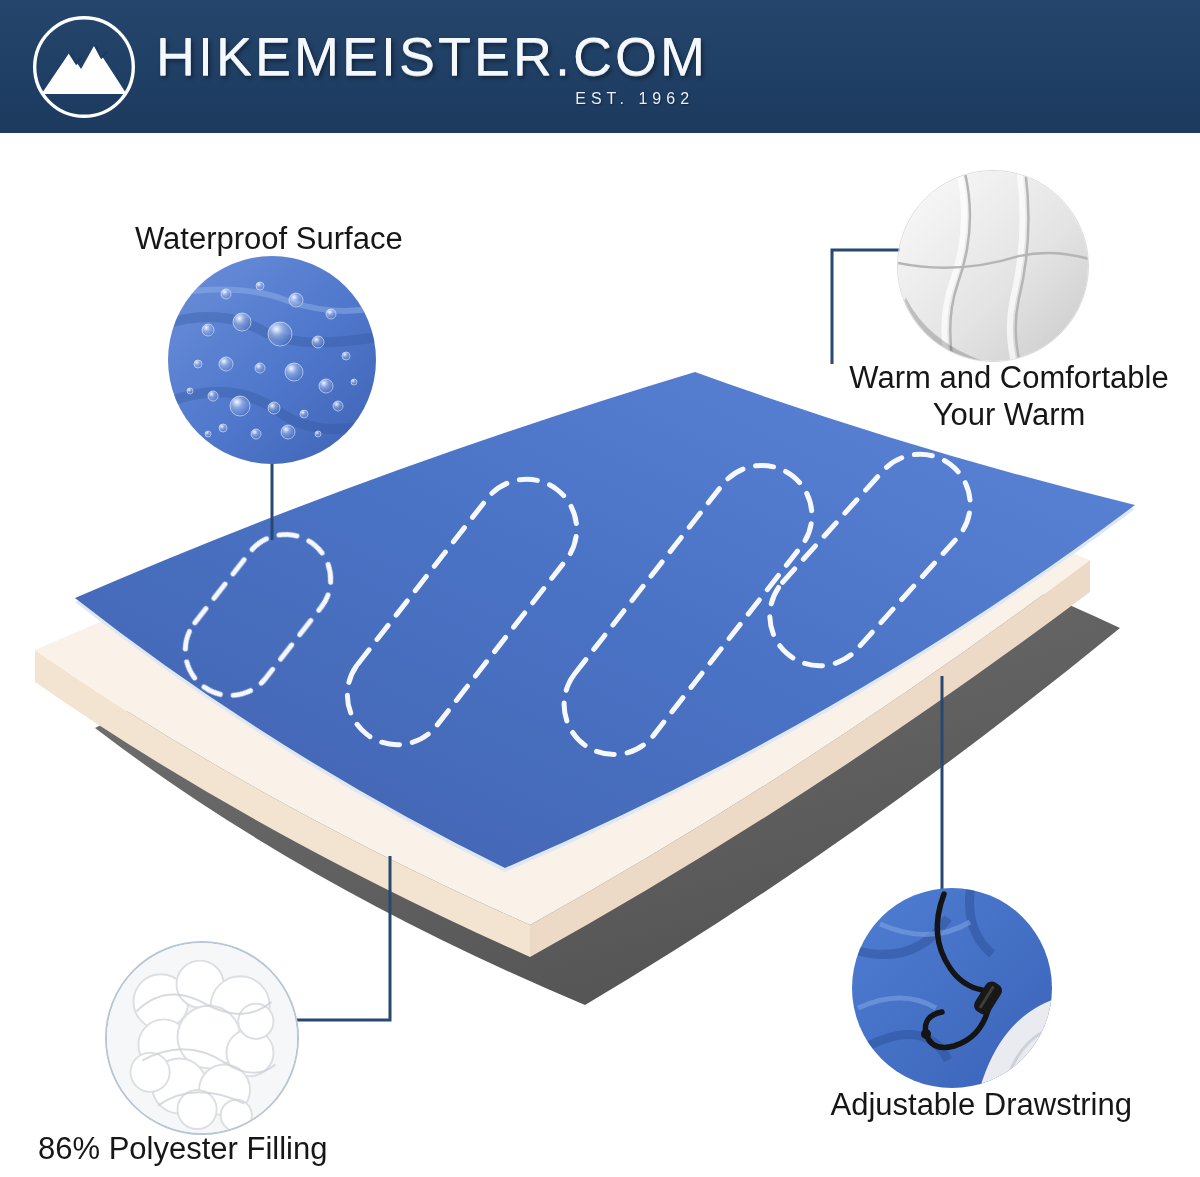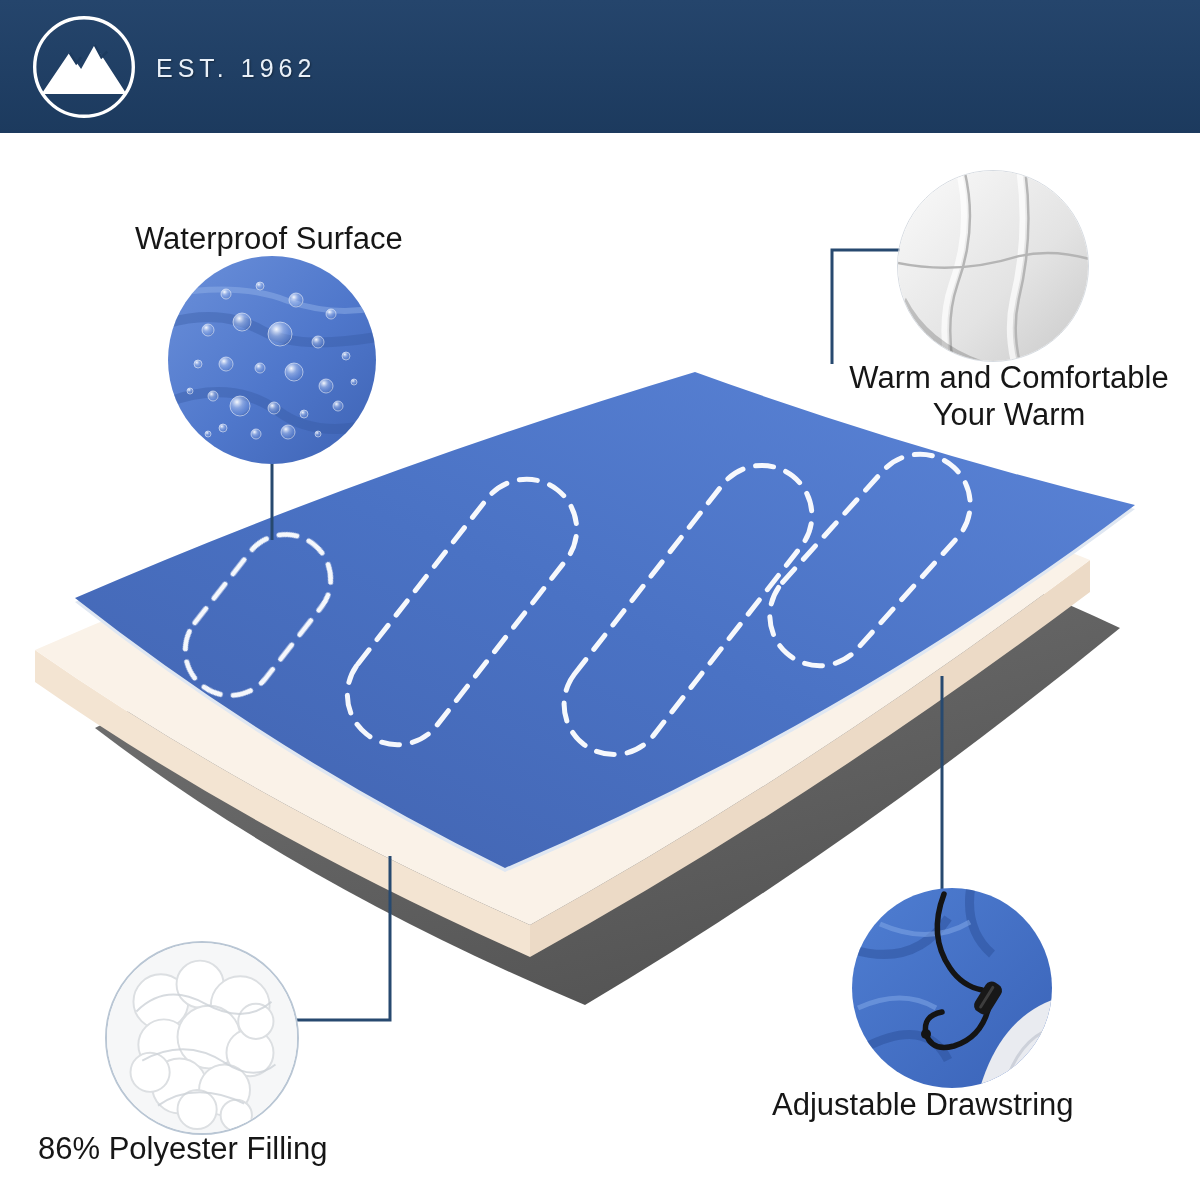--- a/index.html
+++ b/index.html
@@ -7,54 +7,55 @@
         font-family:"Liberation Sans",sans-serif;}
 
   
   .banner{position:absolute;left:0;top:0;width:1200px;height:133px;
           background:linear-gradient(180deg,#25456c 0%,#1c3a5e 100%);
           display:flex;align-items:center;}
   .logo{margin-left:26px;flex:0 0 auto;}
   .brand-block{margin-left:14px;}
   .brand{font-size:54px;letter-spacing:3px;color:#f5f9fd;font-weight:400;white-space:nowrap;
          text-shadow:0 1px 0 #b9c9dc,2px 3px 4px rgba(0,0,0,.45);}
-  .est{font-size:25px;letter-spacing:5px;color:#e9f0f8;text-align:right;padding-right:14px;
+  .est{font-size:16px;letter-spacing:5px;color:#e9f0f8;text-align:right;padding-right:14px;
        margin-top:3px;text-shadow:1px 1px 2px rgba(0,0,0,.4);}
 
   
   .diagram-svg{position:absolute;left:0;top:0;}
 
   
   .inset{position:absolute;border-radius:50%;overflow:hidden;}
   .inset svg{display:block;}
   #inset-waterproof{left:168px;top:256px;width:208px;height:208px;}
   #inset-neck{left:897px;top:170px;width:192px;height:192px;border:1px solid #d6dbe1;box-sizing:border-box;}
   #inset-filling{left:105px;top:941px;width:194px;height:194px;border:2px solid #b9c6d4;box-sizing:border-box;}
   #inset-hood{left:852px;top:888px;width:200px;height:200px;}
 
   
   .label{position:absolute;color:#161616;font-size:31px;line-height:37px;}
   #label-waterproof{left:135px;top:220px;}
   #label-neck{left:820px;top:359px;width:378px;text-align:center;}
   #label-filling{left:38px;top:1130px;}
-  #label-hood{left:772px;top:1086px;width:360px;text-align:left;}
+  #label-hood{left:772px;top:1086px;width:360px;text-align:right;}
 </style>
 </head>
 <body>
 
 <div class="page">
 
   <div class="banner">
     <svg class="logo" width="116" height="116" viewBox="0 0 120 120">
       <circle cx="60" cy="60" r="51" fill="none" stroke="#ffffff" stroke-width="3.5"></circle>
       <path d="M16 88 L45 45 L57 62 L71 37 L104 88 Z" fill="#ffffff"></path>
       <path d="M45 45 L52 56 L57 50" fill="none" stroke="#1c3a5e" stroke-width="2.5"></path>
       <path d="M71 37 L78 50 L84 44" fill="none" stroke="#1c3a5e" stroke-width="2.5"></path>
     </svg>
     <div class="brand-block">
+      <div class="brand">HIKEMEISTER.COM</div>
       <div class="est">EST. 1962</div>
     </div>
   </div>
 
   <svg class="diagram-svg" width="1200" height="1177" viewBox="0 0 1200 1177">
     <defs>
       <linearGradient id="gBlue" x1="0" y1="1" x2="1" y2="0">
         <stop offset="0" stop-color="#4162ae"></stop>
         <stop offset="0.5" stop-color="#4a72c4"></stop>
         <stop offset="1" stop-color="#5c85d8"></stop>

